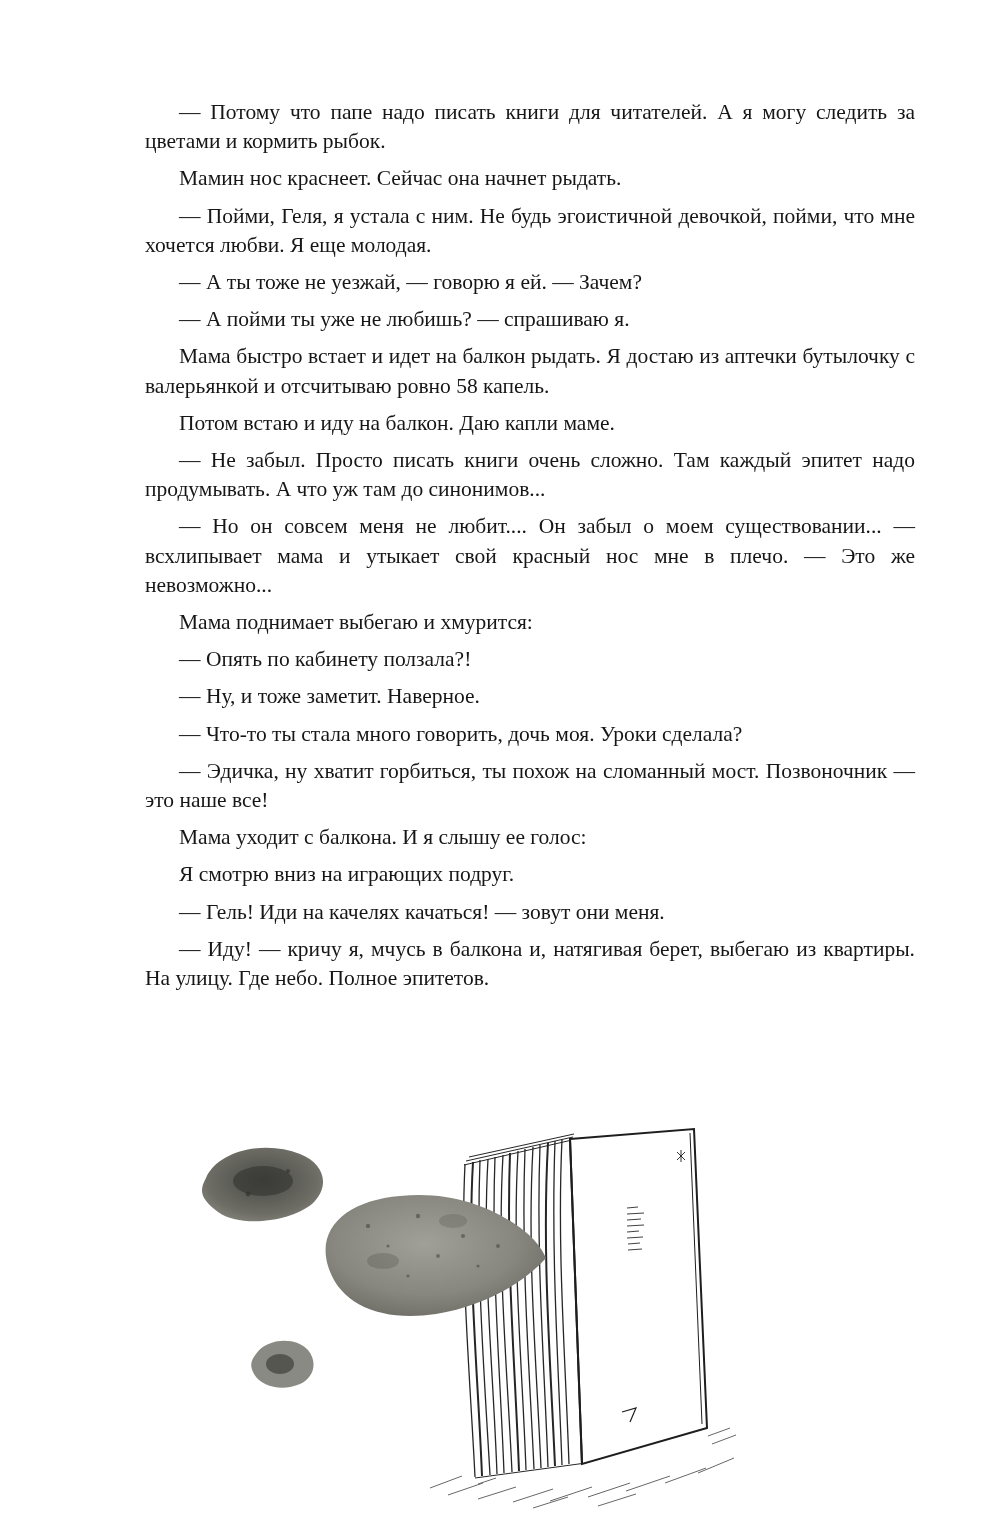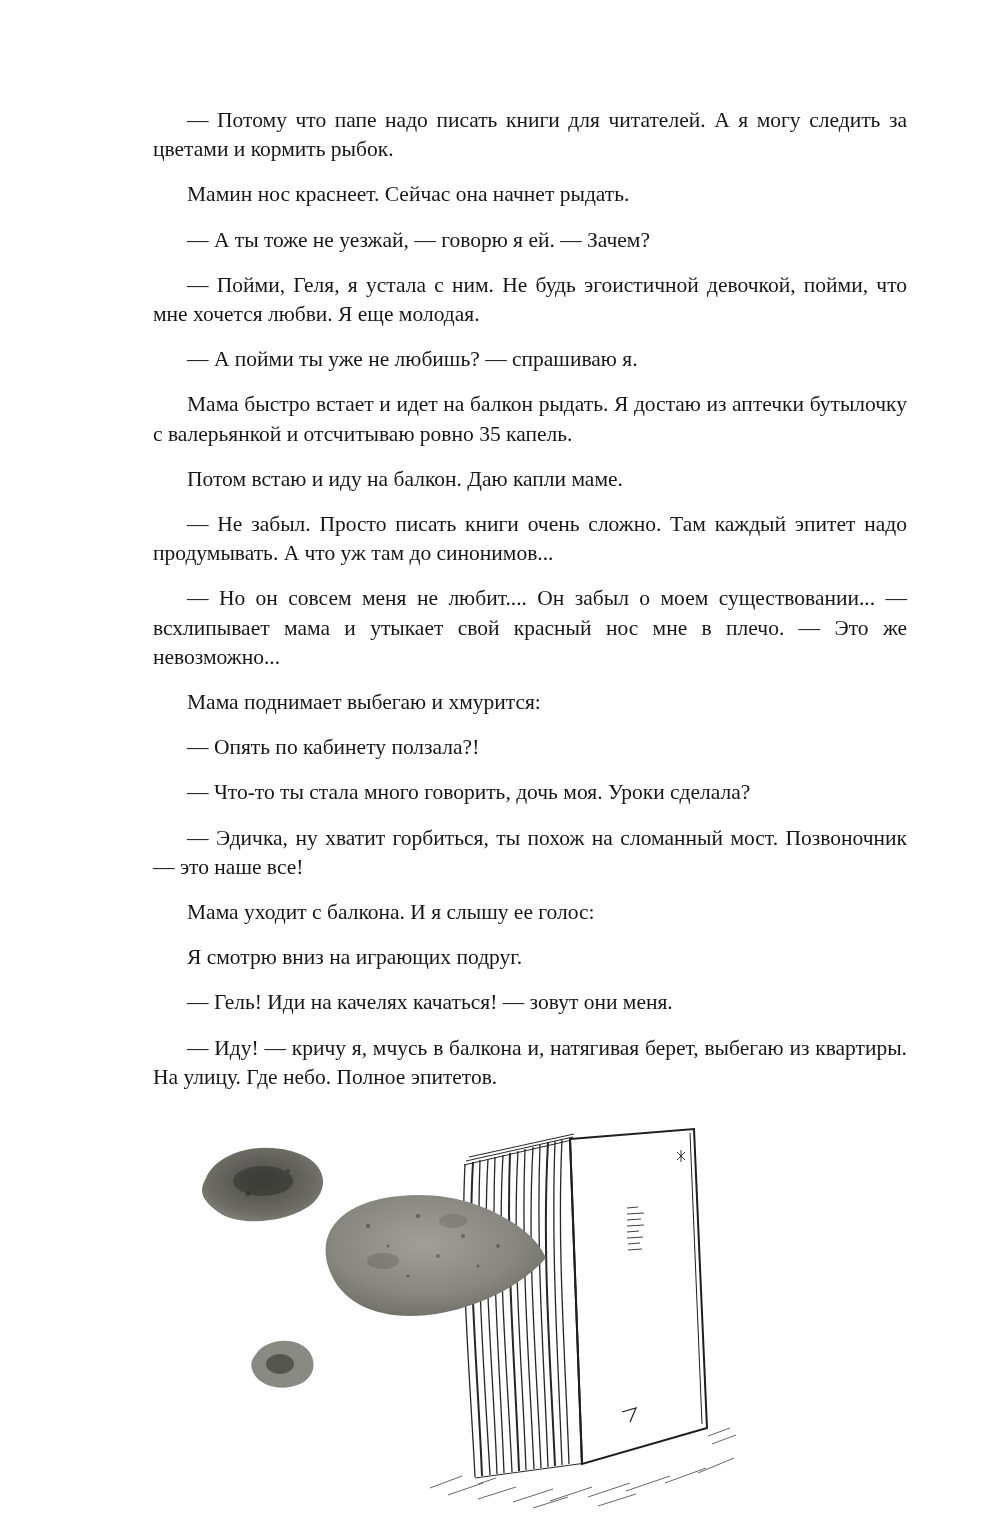--- a/index.html
+++ b/index.html
@@ -21,48 +21,49 @@
     top: 90px;
     left: 137px;
     width: 786px;
     font-size: 21.5px;
     line-height: 29.2px;
     text-align: justify;
     hyphens: auto;
     -webkit-hyphens: auto;
   }
   .text-block p {
-    margin: 16px;
+    margin: 8px;
     text-indent: 34px;
   }
   .illustration {
     position: absolute;
     top: 1116px;
     left: 178px;
     width: 570px;
     height: 400px;
   }
 </style>
 </head>
 <body>
 
 <div class="sheet">
 
   <div class="text-block">
     <p>— Потому что папе надо писать книги для читателей. А я могу следить за цветами и кормить рыбок.</p>
     <p>Мамин нос краснеет. Сейчас она начнет рыдать.</p>
+    <p>— Пойми, Геля, я устала с ним. Не будь эгоистичной девочкой, пойми, что мне хочется любви. Я еще молодая.</p>
     <p>— А ты тоже не уезжай, — говорю я ей. — Зачем?</p>
-    <p>— Пойми, Геля, я устала с ним. Не будь эгоистичной девочкой, пойми, что мне хочется любви. Я еще молодая.</p>
     <p>— А пойми ты уже не любишь? — спрашиваю я.</p>
-    <p>Мама быстро встает и идет на балкон рыдать. Я достаю из аптечки бутылочку с валерьянкой и отсчитываю ровно 35 капель.</p>
+    <p>Мама быстро встает и идет на балкон рыдать. Я достаю из аптечки бутылочку с валерьянкой и отсчитываю ровно 58 капель.</p>
     <p>Потом встаю и иду на балкон. Даю капли маме.</p>
     <p>— Не забыл. Просто писать книги очень сложно. Там каждый эпитет надо продумывать. А что уж там до синонимов...</p>
     <p>— Но он совсем меня не любит.... Он забыл о моем существовании... — всхлипывает мама и утыкает свой красный нос мне в плечо. — Это же невозможно...</p>
     <p>Мама поднимает выбегаю и хмурится:</p>
     <p>— Опять по кабинету ползала?!</p>
+    <p>— Ну, и тоже заметит. Наверное.</p>
     <p>— Что-то ты стала много говорить, дочь моя. Уроки сделала?</p>
     <p>— Эдичка, ну хватит горбиться, ты похож на сломанный мост. Позвоночник — это наше все!</p>
     <p>Мама уходит с балкона. И я слышу ее голос:</p>
     <p>Я смотрю вниз на играющих подруг.</p>
     <p>— Гель! Иди на качелях качаться! — зовут они меня.</p>
     <p>— Иду! — кричу я, мчусь в балкона и, натягивая берет, выбегаю из квартиры. На улицу. Где небо. Полное эпитетов.</p>
   </div>
 
   <div class="illustration">
     <svg viewBox="0 0 570 400" width="570" height="400" xmlns="http://www.w3.org/2000/svg">

